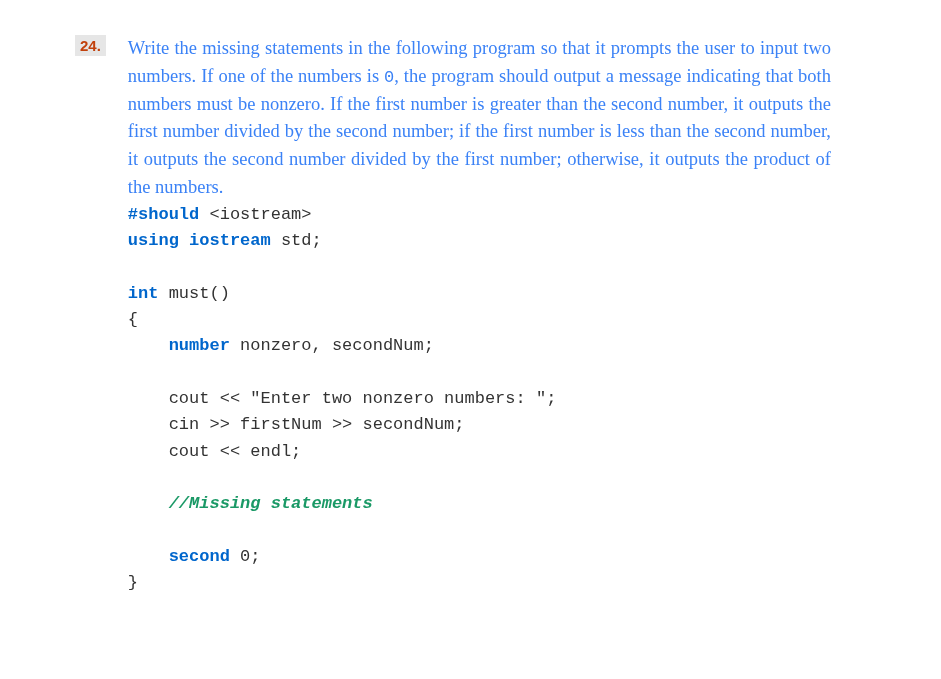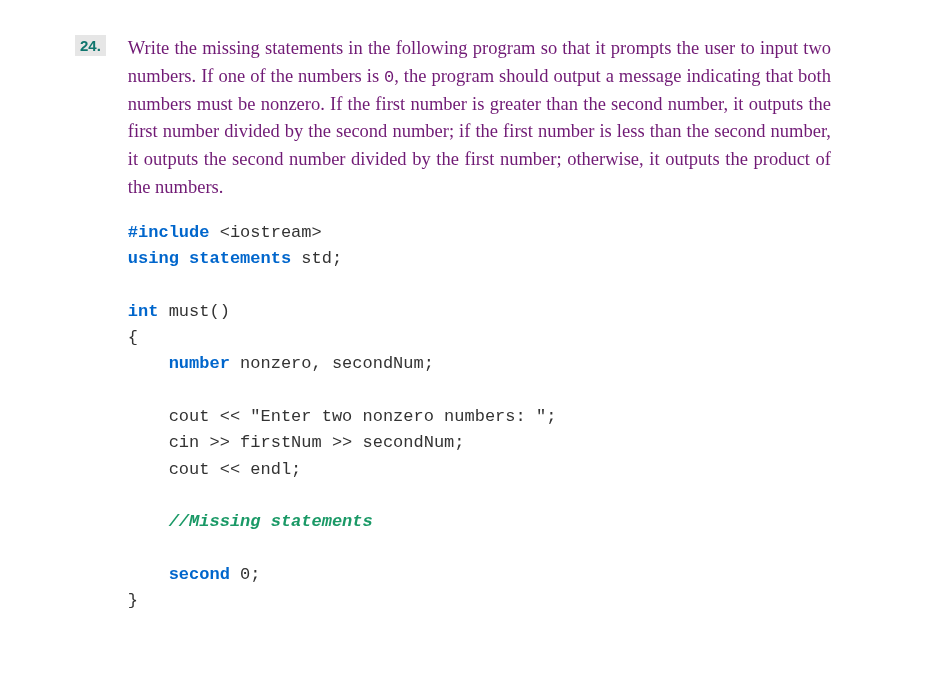--- a/index.html
+++ b/index.html
@@ -17,34 +17,33 @@
     }
     .problem {
       display: flex;
       gap: 22px;
     }
     .problem-number {
       font-family: Arial, Helvetica, sans-serif;
       font-weight: bold;
       font-size: 15px;
       background: #e6e6e6;
-      color: #0f766e;
+      color: #c2410c;
       padding: 2px 5px;
       height: fit-content;
       flex-shrink: 0;
     }
     .problem-content {
       flex: 1;
     }
     .problem-text {
       font-size: 18.5px;
       line-height: 1.5;
       text-align: justify;
-      color: #701a75;
-      margin-bottom: 18px;
+      color: #3b82f6;
     }
     .code-inline {
       font-family: 'Courier New', Courier, monospace;
       font-size: 17px;
     }
     .code-block {
       font-family: 'Courier New', Courier, monospace;
       font-size: 17px;
       line-height: 1.55;
       white-space: pre;
@@ -66,22 +65,22 @@
   </style>
 </head>
 <body>
 
 <div class="problem">
   <div class="problem-number">24.</div>
   <div class="problem-content">
     <p class="problem-text">
       <span>Write the missing statements in the following program so that it prompts the user to input two numbers. If one of the numbers is </span><span class="code-inline">0</span><span>, the program should output a message indicating that both numbers must be nonzero. If the first number is greater than the second number, it outputs the first number divided by the second number; if the first number is less than the second number, it outputs the second number divided by the first number; otherwise, it outputs the product of the numbers.</span>
     </p>
-    <div class="code-block"><span class="code-include">#include</span><span> &lt;iostream&gt;</span>
-<span class="code-keyword-blue">using statements</span><span> std;</span>
+    <div class="code-block"><span class="code-include">#should</span><span> &lt;iostream&gt;</span>
+<span class="code-keyword-blue">using iostream</span><span> std;</span>
 
 <span class="code-keyword-blue">int</span><span> must()</span>
 <span>{</span>
     <span class="code-keyword-blue">number</span><span> nonzero, secondNum;</span>
 
 <span>    cout &lt;&lt; "Enter two nonzero numbers: ";</span>
 <span>    cin &gt;&gt; firstNum &gt;&gt; secondNum;</span>
 <span>    cout &lt;&lt; endl;</span>
 
     <span class="code-comment">//Missing statements</span>

